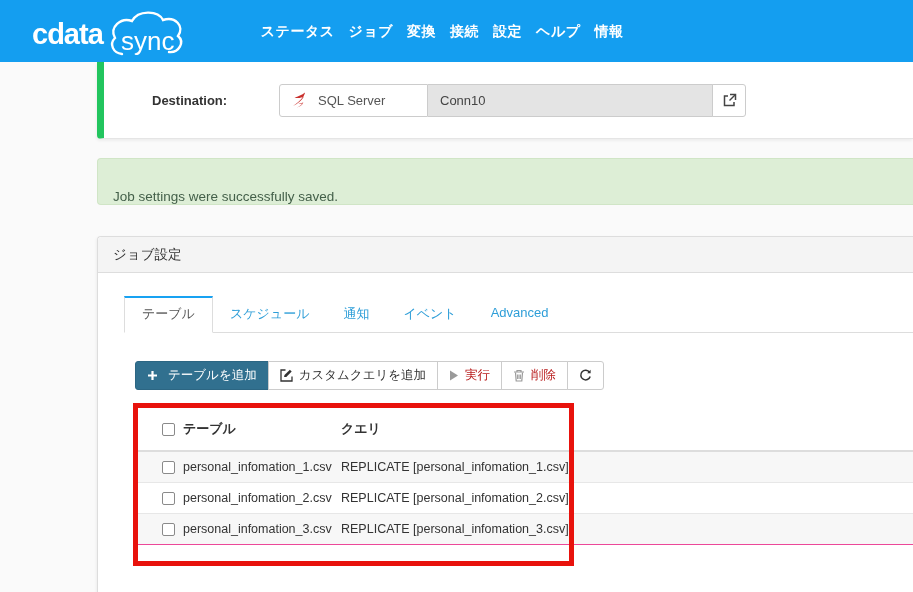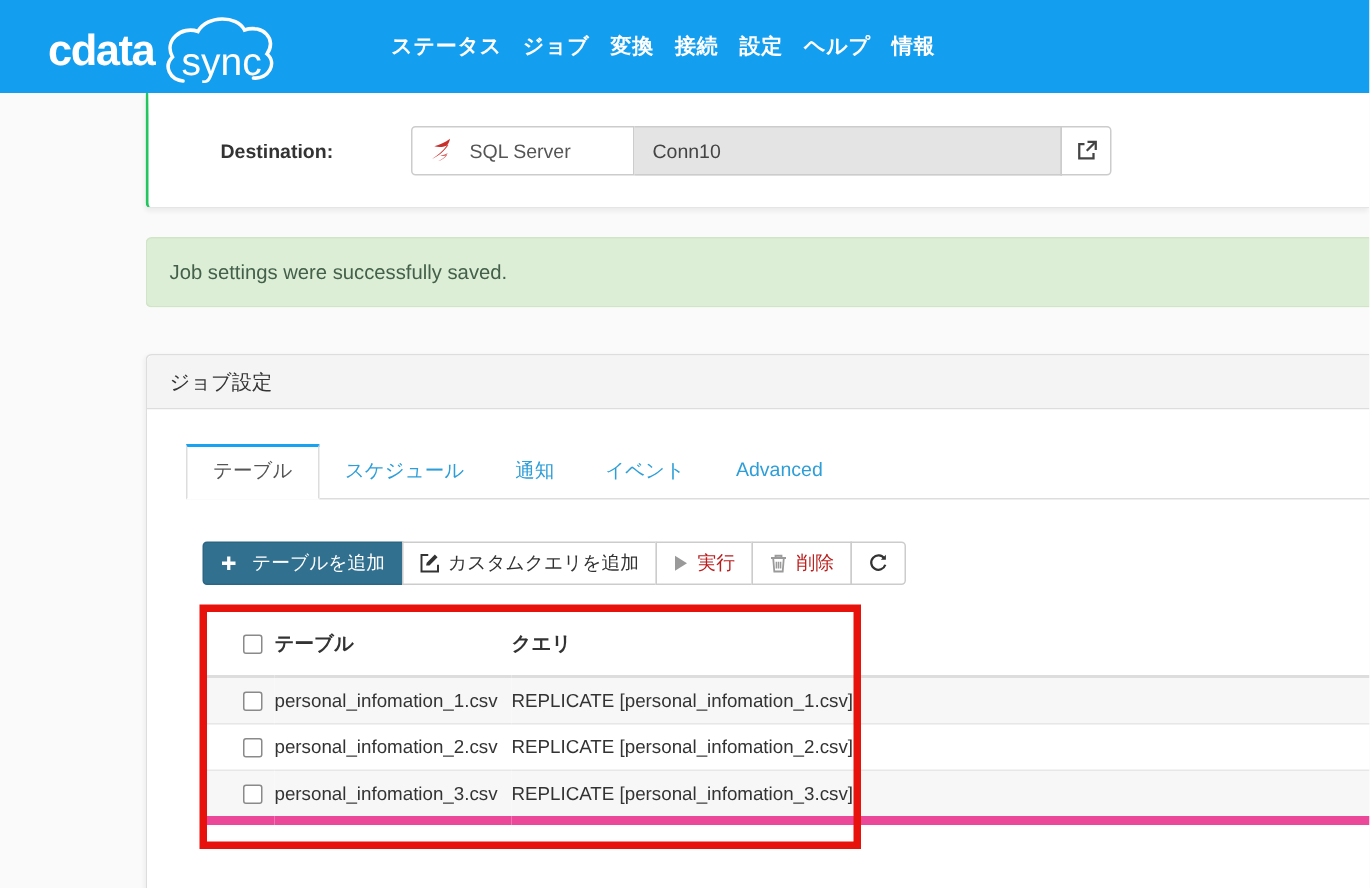--- a/index.html
+++ b/index.html
@@ -30,21 +30,21 @@
   }
   .navmenu li a {
     color:#fff; font-size:14px; font-weight:600; text-decoration:none;
     letter-spacing:.5px; cursor:pointer;
   }
 
   
   .dest-card {
     position:absolute; top:62px; left:97px; right:0; height:77px;
     background:#fff;
-    border-bottom:1px solid #e5e5e5; border-left:2px solid #22c55e;
+    border-bottom:1px solid #e5e5e5; border-left:7px solid #22c55e;
     border-radius:0 0 0 4px;
     box-shadow:-1px 2px 3px rgba(0,0,0,.05);
     display:flex; align-items:center;
   }
   .dest-label {
     width:127px; margin-left:48px; font-size:13px; font-weight:bold; color:#333;
   }
   .input-group { display:flex; height:33px; }
   .ig-connector {
     width:149px; background:#fff; border:1px solid #ccc;
@@ -61,21 +61,21 @@
     width:34px; background:#fff; border:1px solid #ccc; border-left:1px solid #ccc;
     border-radius:0 3px 3px 0; margin-left:-1px;
     display:flex; align-items:center; justify-content:center; cursor:pointer;
   }
 
   
   .alert-success {
     position:absolute; top:158px; left:97px; right:0; height:47px;
     background:#ddeed6; border:1px solid #d0e5c6; border-right:none;
     border-radius:4px 0 0 4px;
-    display:flex; align-items:center; padding-left:15px;
+    display:flex; align-items:flex-end; padding-left:15px;
     font-size:13.5px; color:#44604a;
   }
 
   
   .panel {
     position:absolute; top:236px; left:97px; right:0; bottom:-2px;
     background:#fff; border:1px solid #ddd; border-right:none;
     border-radius:4px 0 0 0;
     box-shadow:-1px 1px 3px rgba(0,0,0,.05);
   }
@@ -121,21 +121,21 @@
   .btn.disabled { color:#b91c1c; cursor:default; }
 
   
   .grid { width:100%; border-collapse:collapse; margin-top:18px; font-size:12.5px; }
   .grid th {
     text-align:left; font-size:13px; font-weight:bold; color:#333;
     padding:12px 8px 12px 0; border-bottom:2px solid #ddd;
   }
   .grid td { padding:8px 8px 8px 0; color:#333; }
   .grid tbody tr { border-top:1px solid #e7e7e7; }
-  .grid tbody tr:last-child { border-bottom:6px solid #ec4899; }
+  .grid tbody tr:last-child { border-bottom:1px solid #ec4899; }
   .grid tbody tr:nth-child(odd) { background:#f7f7f7; }
   .col-check { width:48px; padding-left:27px !important; }
   .col-table { width:158px; }
   input[type="checkbox"] {
     appearance:none; -webkit-appearance:none;
     width:13px; height:13px; border:1px solid #8a8a8a; border-radius:2px;
     background:#fff; cursor:pointer; vertical-align:middle; display:block;
   }
 
   

